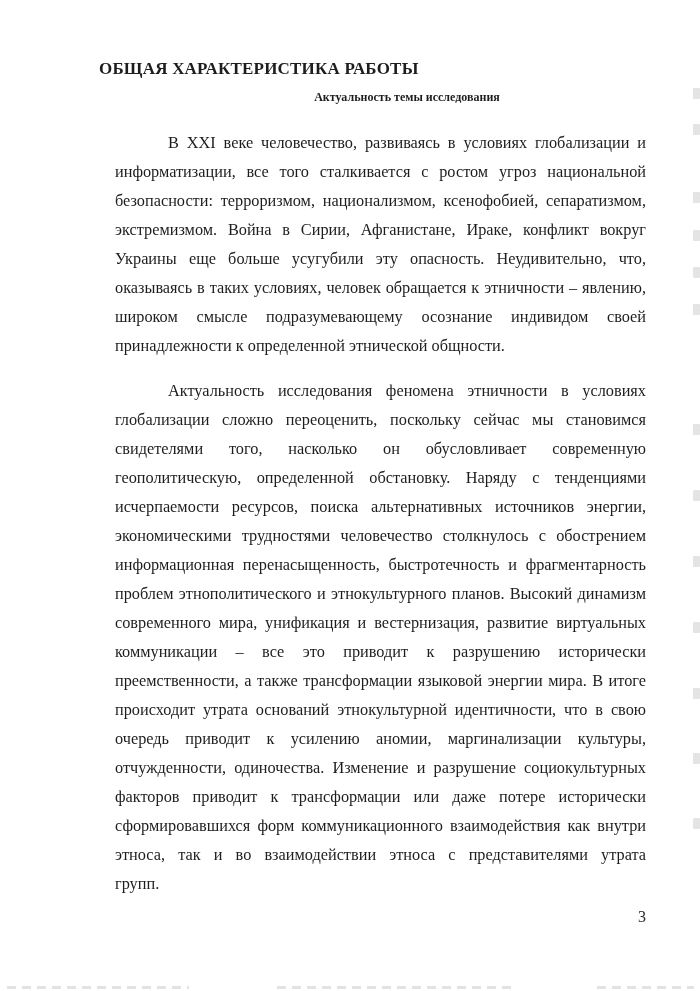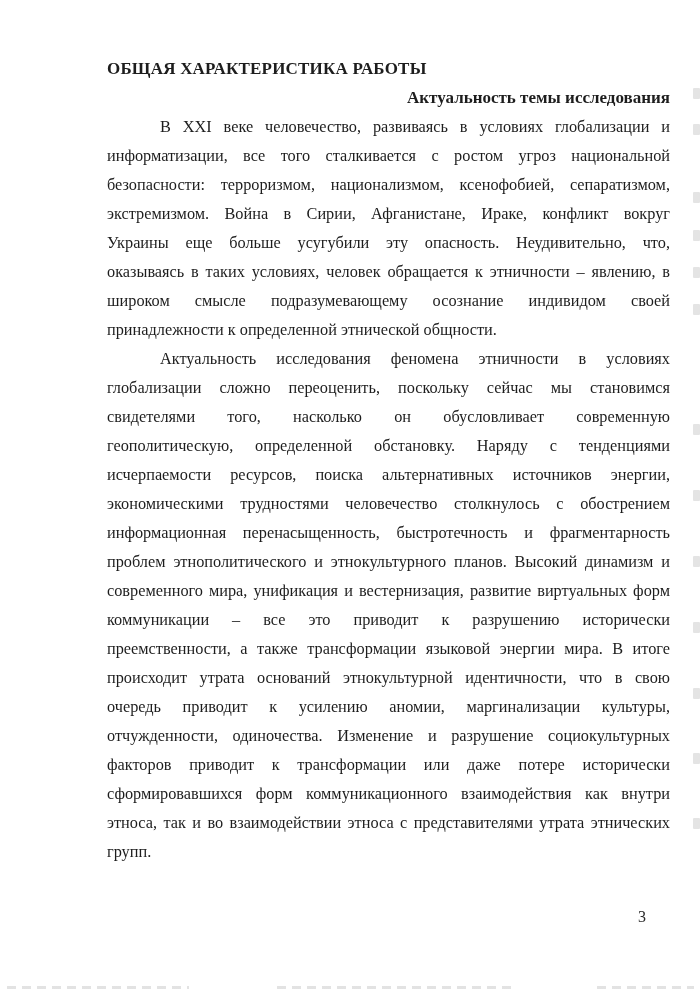--- a/index.html
+++ b/index.html
@@ -15,43 +15,43 @@
     font-family: "Liberation Serif", "DejaVu Serif", serif;
     color: #1d1d1d;
   }
   .page {
     position: absolute;
     inset: 0;
     background: #ffffff;
   }
   .content {
     position: absolute;
-    left: 107px;
+    left: 99px;
     top: 54px;
     width: 563px;
     font-size: 16.3px;
     line-height: 29px;
   }
   .doc-title {
     font-weight: bold;
     font-size: 17px;
     line-height: 29px;
     letter-spacing: 0.2px;
     text-align: left;
     white-space: nowrap;
   }
   .section-heading {
     font-weight: bold;
-    font-size: 17px;
+    font-size: 12px;
     line-height: 29px;
     text-indent: 53px;
-    text-align: right;
+    text-align: center;
     white-space: nowrap;
   }
-  .paragraph { margin: 0; }
+  .paragraph { margin: 16px; }
   .line {
     height: 29px;
     line-height: 29px;
     text-align: justify;
     text-align-last: justify;
     overflow: hidden;
   }
   .line.last {
     text-align-last: left;
   }

